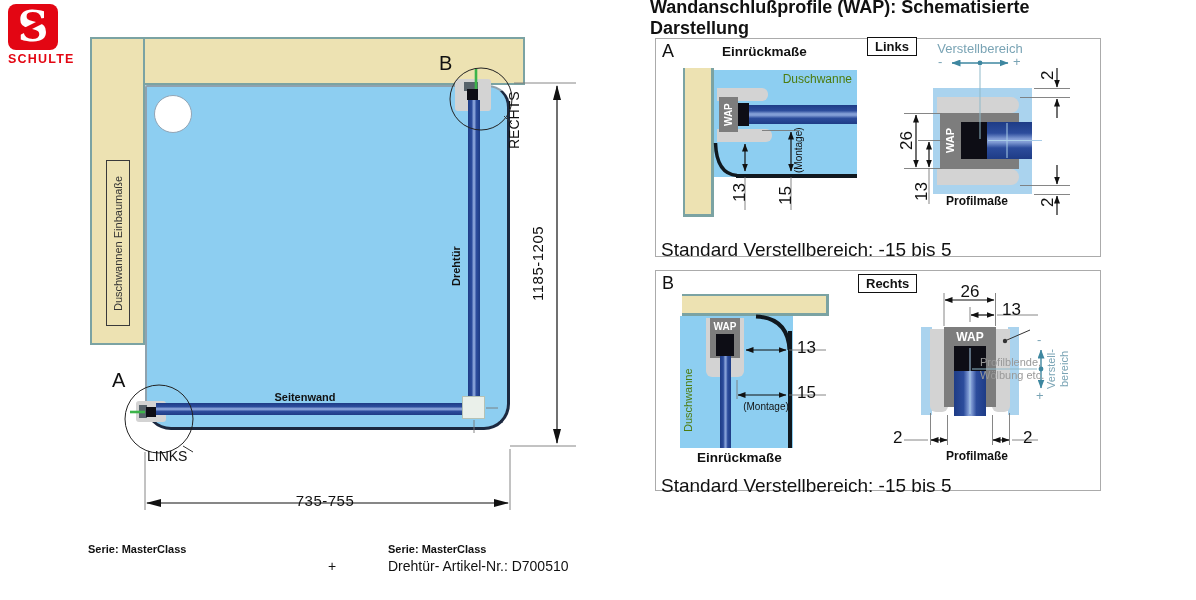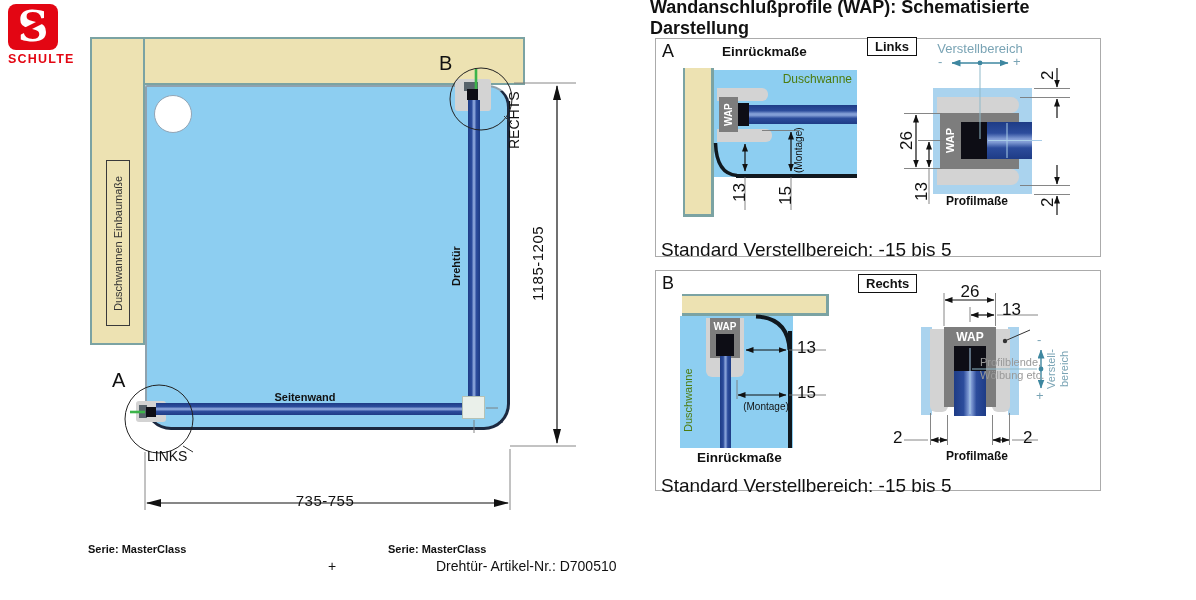--- a/index.html
+++ b/index.html
@@ -243,21 +243,21 @@
   </div>
   <div class="abs teal-txt" style="left:1037px;top:332px;font-size:13px;">-</div>
   <div class="abs teal-txt" style="left:1036px;top:388px;font-size:13px;">+</div>
   <div class="abs dimnum" style="left:893px;top:428px;">2</div>
   <div class="abs dimnum" style="left:1023px;top:428px;">2</div>
   <div class="abs ctr" style="left:938px;top:449px;width:78px;height:14px;font-size:12px;font-weight:600;">Profilmaße</div>
 
   <div class="abs" style="left:88px;top:543px;font-size:11px;font-weight:bold;">Serie: MasterClass</div>
   <div class="abs ctr" style="left:320px;top:558px;width:24px;height:16px;font-size:14px;">+</div>
   <div class="abs" style="left:388px;top:543px;font-size:11px;font-weight:bold;">Serie: MasterClass</div>
-  <div class="abs" style="left:388px;top:558px;font-size:14px;margin-left:48px;">Drehtür- Artikel-Nr.: D700510</div>
+  <div class="abs" style="left:388px;top:558px;font-size:14px;">Drehtür- Artikel-Nr.: D700510</div>
 
   <div class="abs" style="left:8px;top:4px;width:62px;height:64px;">
     <svg width="50" height="46" viewBox="0 0 50 46" style="position:absolute;left:0;top:0;">
       <rect x="0" y="0" width="50" height="46" rx="8" fill="#e30613"></rect>
       <text x="25" y="37" font-size="43" font-weight="bold" fill="#ffffff" font-family="DejaVu Serif, serif" text-anchor="middle">S</text>
       <line x1="11" y1="29" x2="39" y2="15" stroke="#e30613" stroke-width="4.5"></line>
     </svg>
     <div style="position:absolute;left:0;top:48px;width:62px;text-align:center;color:#e30613;font-size:12.5px;font-weight:bold;letter-spacing:1.2px;">SCHULTE</div>
   </div>
 

